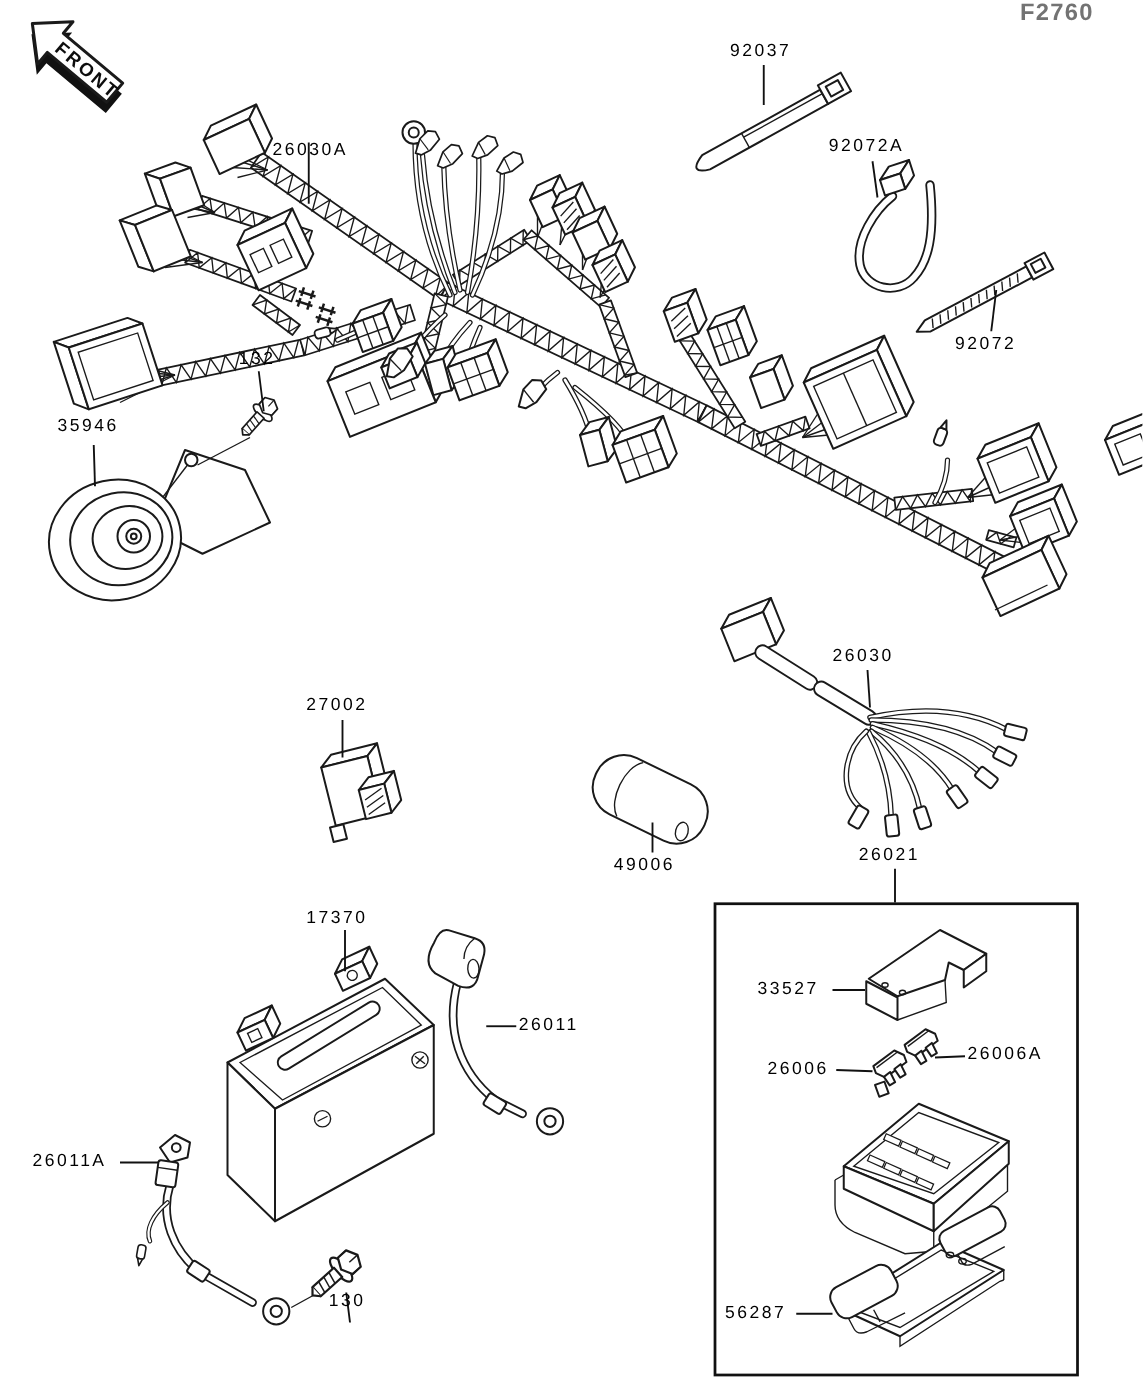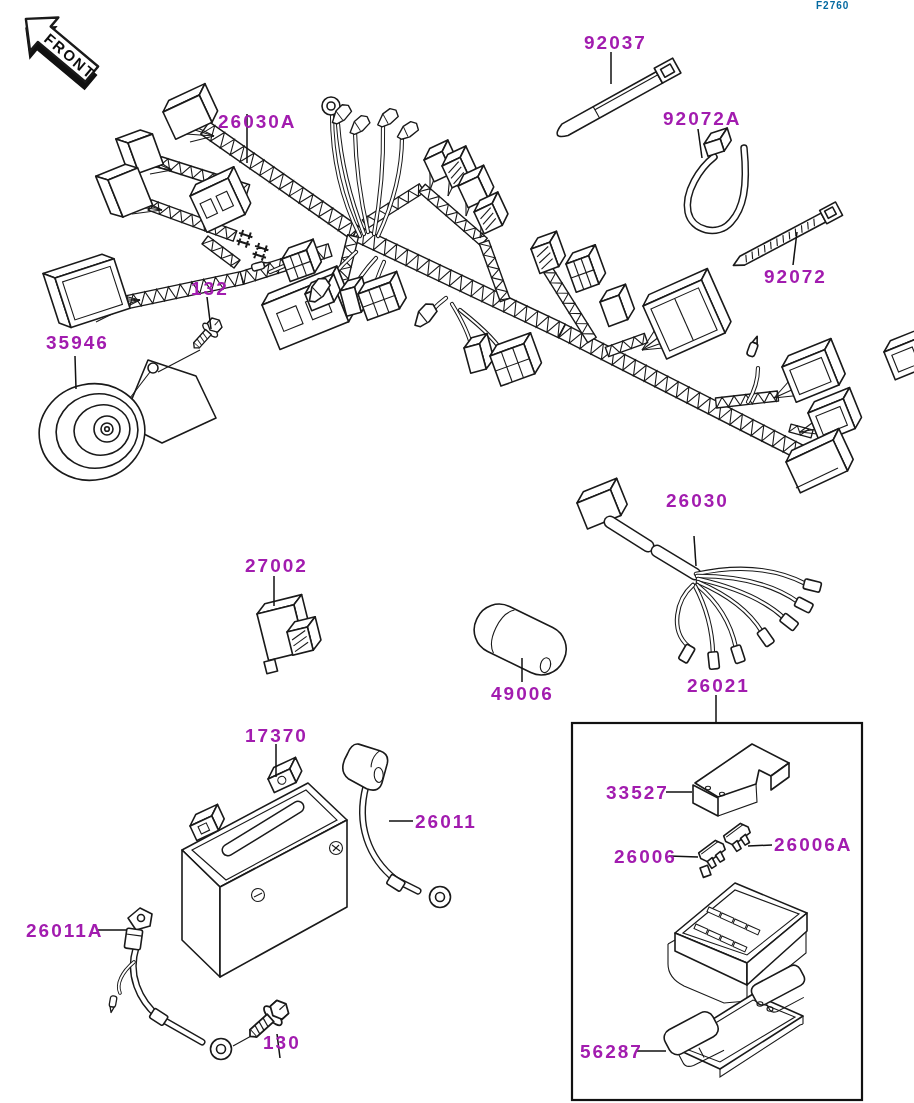--- a/index.html
+++ b/index.html
@@ -4,24 +4,24 @@
 <style>
   html,body{margin:0;padding:0;background:#fff;}
   .stage{position:relative;width:914px;height:1103px;background:#fff;overflow:hidden;
          font-family:"Liberation Sans", sans-serif;}
   svg{position:absolute;left:0;top:0;}
   .face{fill:#fff;stroke:#1a1a1a;stroke-width:1.6;stroke-linejoin:round;}
   .ln{stroke:#1a1a1a;stroke-width:1.1;fill:none;}
   .lnw{stroke:#1a1a1a;stroke-width:2;fill:none;}
   .slot{fill:#fff;stroke:#1a1a1a;stroke-width:1;}
   .leader{stroke:#111;stroke-width:1.5;fill:none;}
-  .plabel{position:absolute;font-weight:bold;font-size:19px;letter-spacing:2px;
-          color:#a21caf;white-space:nowrap;}
-  .figcode{position:absolute;font-weight:bold;font-size:10px;letter-spacing:1px;
-           color:#0369a1;white-space:nowrap;}
+  .plabel{position:absolute;font-weight:normal;font-size:14px;letter-spacing:2px;
+          color:#000000;white-space:nowrap;}
+  .figcode{position:absolute;font-weight:bold;font-size:19px;letter-spacing:1px;
+           color:#737373;white-space:nowrap;}
   .fronttext{font-weight:bold;font-size:15px;letter-spacing:2px;fill:#0d0d0d;}
 </style>
 </head>
 <body>
 
 <div class="stage">
 
   <svg width="914" height="1103" viewBox="0 0 914 1103">
 
     <g transform="translate(40,2) rotate(40)">
@@ -614,21 +614,21 @@
       </g>
   </svg>
 
   <div class="figcode" style="left:816px;top:0px">F2760</div>
   <div class="plabel" style="left:584px;top:32px">92037</div>
   <div class="plabel" style="left:218px;top:111px">26030A</div>
   <div class="plabel" style="left:663px;top:108px">92072A</div>
   <div class="plabel" style="left:764px;top:266px">92072</div>
   <div class="plabel" style="left:191px;top:278px">132</div>
   <div class="plabel" style="left:46px;top:332px">35946</div>
-  <div class="plabel" style="left:666px;top:490px">26030</div>
+  <div class="plabel" style="left:666px;top:516px">26030</div>
   <div class="plabel" style="left:245px;top:555px">27002</div>
   <div class="plabel" style="left:491px;top:683px">49006</div>
   <div class="plabel" style="left:687px;top:675px">26021</div>
   <div class="plabel" style="left:245px;top:725px">17370</div>
   <div class="plabel" style="left:415px;top:811px">26011</div>
   <div class="plabel" style="left:26px;top:920px">26011A</div>
   <div class="plabel" style="left:606px;top:782px">33527</div>
   <div class="plabel" style="left:614px;top:846px">26006</div>
   <div class="plabel" style="left:774px;top:834px">26006A</div>
   <div class="plabel" style="left:580px;top:1041px">56287</div>

